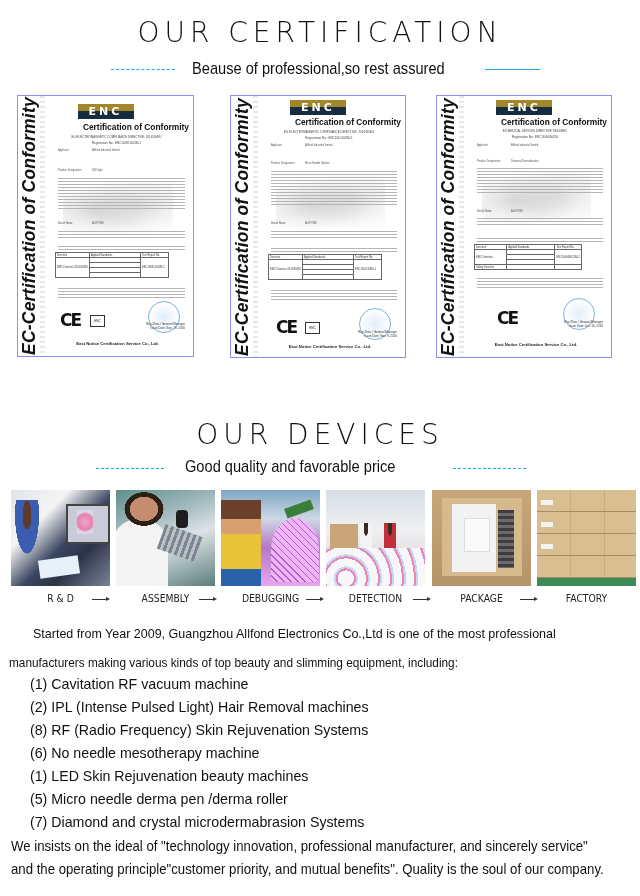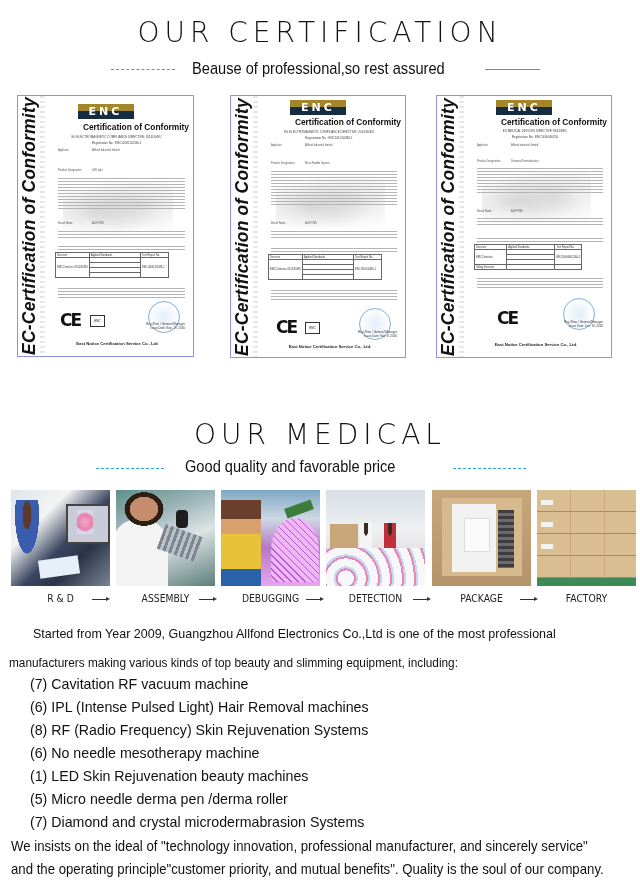--- a/index.html
+++ b/index.html
@@ -266,21 +266,21 @@
     </div>
   <div class="ce" style="left:60px; top:212px;">CE</div>
   <div class="stamp" style="left:126px; top:202px;"></div>
   <div class="sig" style="right:8px; top:224px;">
       <div>Ray Zhou / General Manager</div>
       <div>Issue Date: Jun. 16, 2016</div>
     </div>
   <div class="issuer" style="top:246px;">East Notice Certification Service Co., Ltd.</div>
 </div>
 
-<div class="big-title" style="top:418px;">OUR MEDICAL</div>
+<div class="big-title" style="top:418px;">OUR DEVICES</div>
 <div class="subtitle-row" style="top:455px;">
   <div class="dash dotted" style="left:96px; width:68px; top:13px;"></div>
   <div class="subtitle" style="left:185px; top:2px;">Good quality and favorable price</div>
   <div class="dash dotted" style="left:453px; width:73px; top:13px;"></div>
 </div>
 
 <div class="photo" style="left:11px; background:linear-gradient(135deg,#dfe4ea 0%,#f4f4f4 30%,#3a4660 55%,#2c3347 70%,#7b8496 100%);">
   <div class="abs" style="left:55px; top:14px; width:40px; height:36px; background:#c9ccd8; border:2px solid #444;"></div>
   <div class="abs" style="left:66px; top:20px; width:16px; height:24px; background:radial-gradient(circle,#f2a6c6,#e87fae 55%,#d8d8e8 70%);"></div>
   <div class="abs" style="left:2px; top:10px; width:28px; height:60px; background:radial-gradient(ellipse at 50% 25%,#5b3b2c 0 22%,#3a5db0 23% 60%,transparent 61%);"></div>
@@ -325,22 +325,22 @@
 <div class="arrow" style="left:306px;"></div>
 <div class="step-label" style="left:326px;">DETECTION</div>
 <div class="arrow" style="left:413px;"></div>
 <div class="step-label" style="left:432px;">PACKAGE</div>
 <div class="arrow" style="left:520px;"></div>
 <div class="step-label" style="left:537px;">FACTORY</div>
 
 <div class="para" style="left:33px; top:626px; transform:scaleX(0.92);">Started from Year 2009, Guangzhou Allfond Electronics Co.,Ltd  is one of the most professional</div>
 <div class="para" style="left:9px; top:655px; transform:scaleX(0.87);">manufacturers  making various kinds of top beauty and slimming equipment, including:</div>
 
-<div class="list-item" style="top:676px;">(7) Cavitation RF vacuum machine</div>
-<div class="list-item" style="top:699px;">(6) IPL (Intense Pulsed Light) Hair Removal machines</div>
+<div class="list-item" style="top:676px;">(1) Cavitation RF vacuum machine</div>
+<div class="list-item" style="top:699px;">(2) IPL (Intense Pulsed Light) Hair Removal machines</div>
 <div class="list-item" style="top:722px;">(8) RF (Radio Frequency) Skin Rejuvenation Systems</div>
 <div class="list-item" style="top:745px;">(6) No needle mesotherapy machine</div>
 <div class="list-item" style="top:768px;">(1) LED Skin Rejuvenation beauty machines</div>
 <div class="list-item" style="top:791px;">(5) Micro needle derma pen /derma roller</div>
 <div class="list-item" style="top:814px;text-align:right;">(7) Diamond and crystal microdermabrasion Systems</div>
 
 <div class="para" style="left:11px; top:838px; font-size:14.2px; transform:scaleX(0.93);">We insists on the ideal of "technology innovation, professional manufacturer, and sincerely service"</div>
 <div class="para" style="left:11px; top:861px; font-size:14.2px; transform:scaleX(0.93);">and the operating principle"customer priority, and mutual benefits". Quality is the soul of our company.</div>
 
 </body></html>

